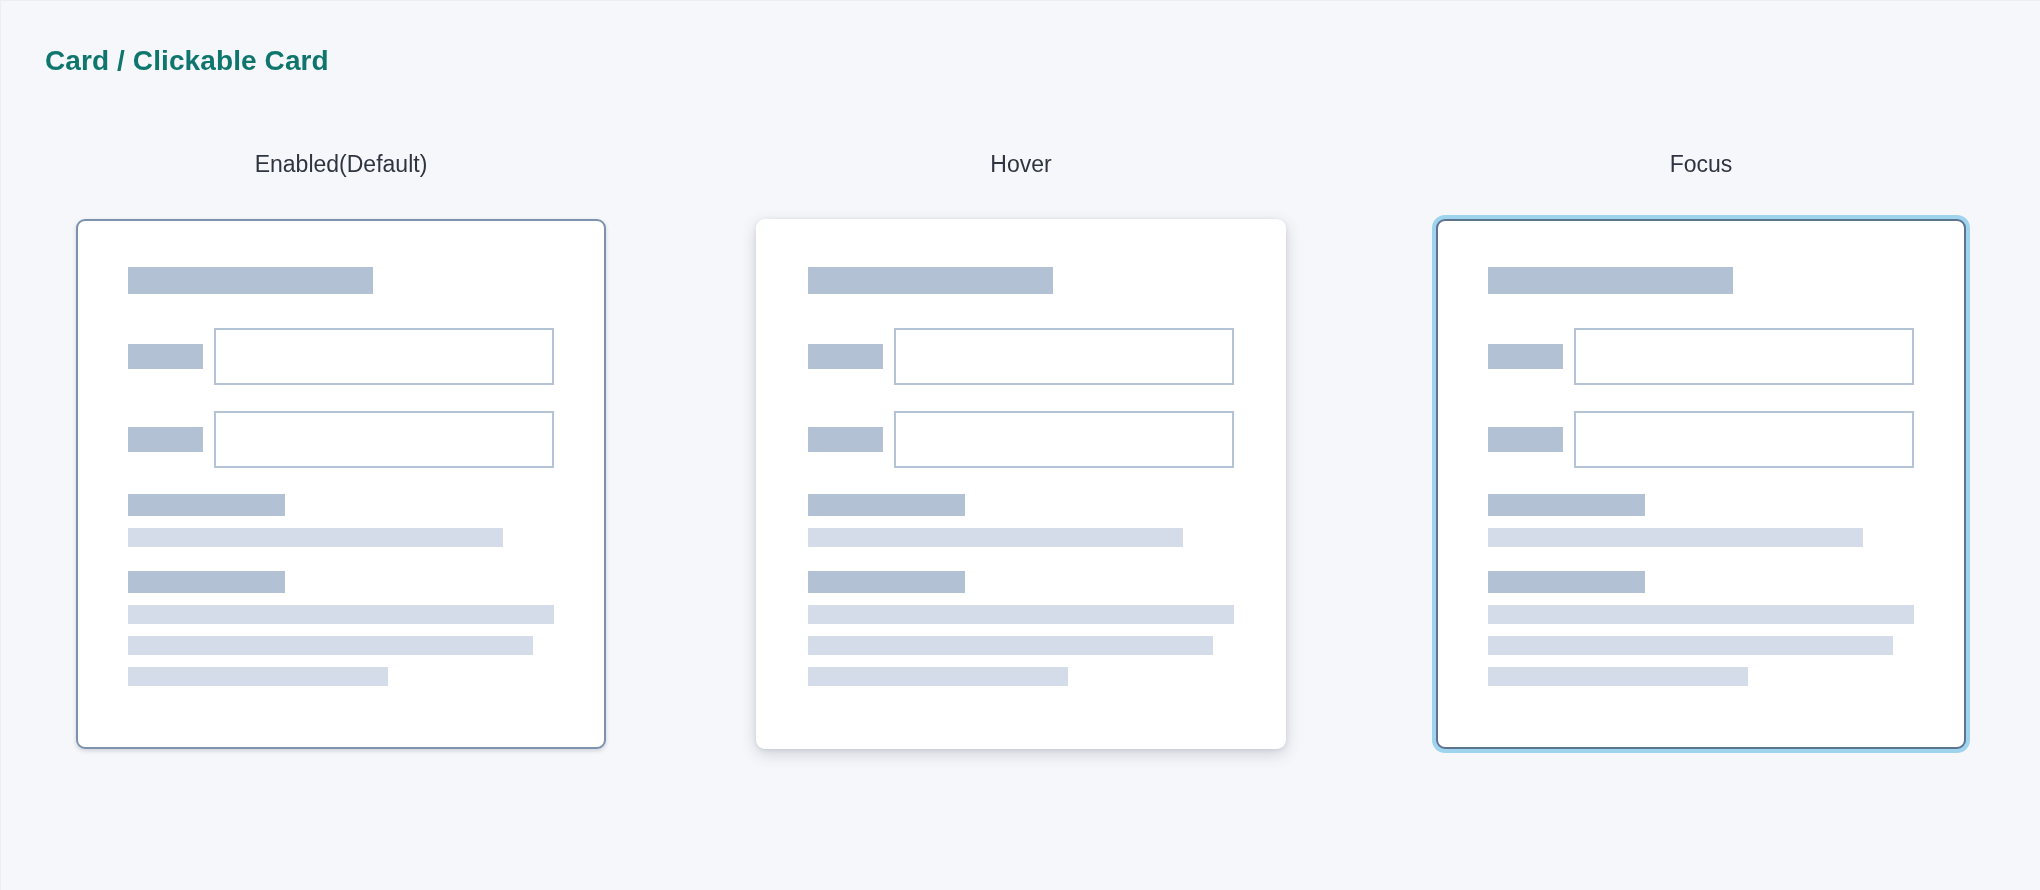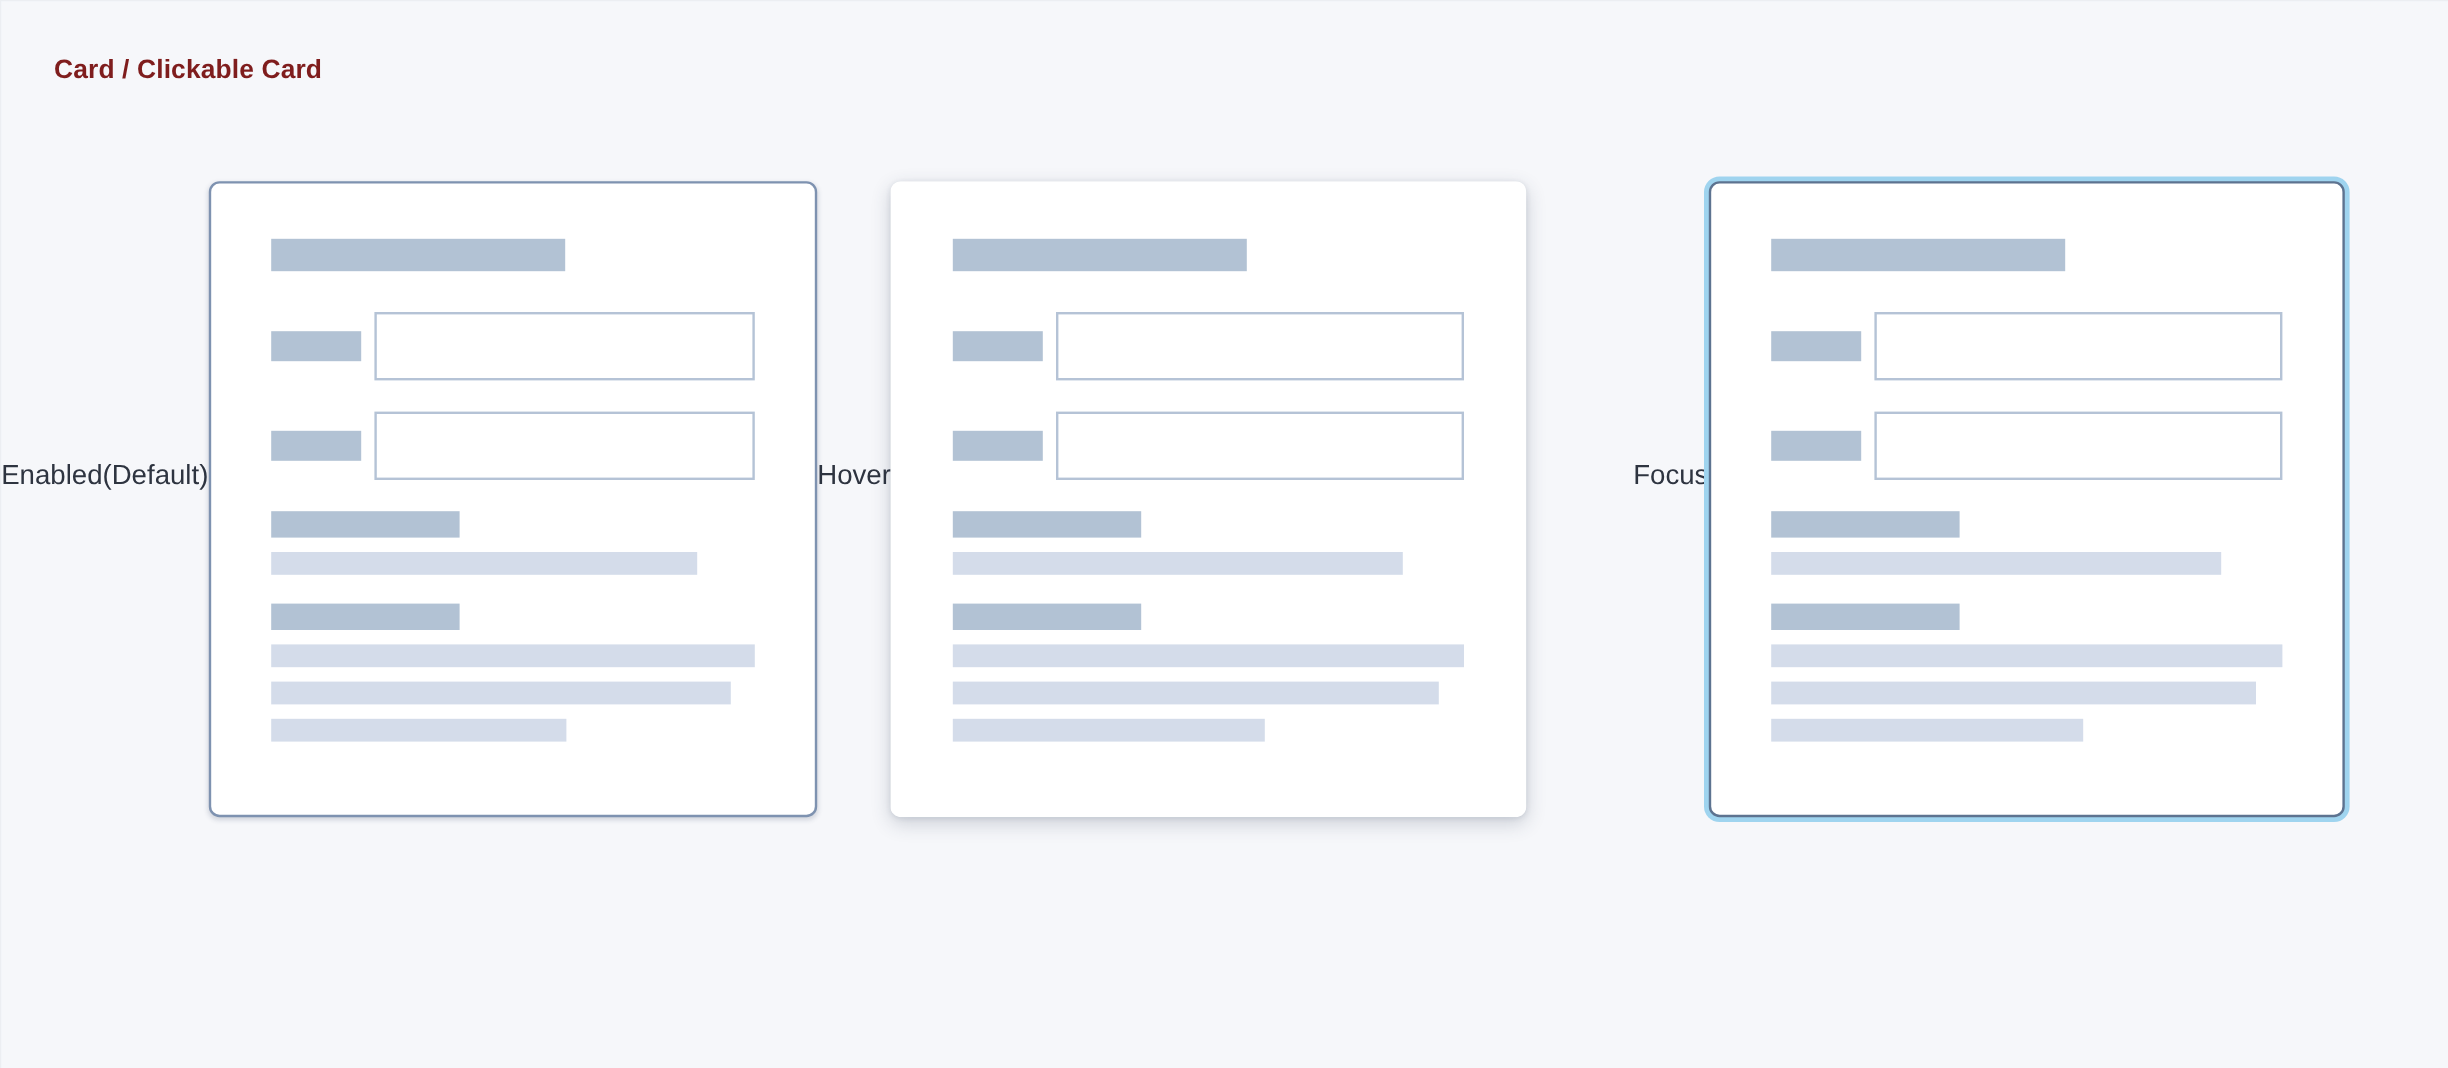--- a/index.html
+++ b/index.html
@@ -16,38 +16,39 @@
     box-sizing: border-box;
     border-left: 1px solid #eceef2;
     border-top: 1px solid #eceef2;
   }
 
   
   .page-title {
     position: absolute;
     left: 44px;
     top: 44px;
-    font-size: 22px;
+    font-size: 28px;
     font-weight: bold;
-    color: #7f1d1d;
+    color: #0f766e;
     letter-spacing: 0.1px;
     white-space: nowrap;
   }
 
   
   .specimen-grid {
     position: absolute;
     left: 0;
     top: 150px;
     width: 2040px;
     display: flex;
   }
   .specimen-col {
     width: 680px;
     display: flex;
+    flex-direction: column;
     align-items: center;
   }
 
   .state-label {
     font-size: 23px;
     font-weight: normal;
     color: #2e3440;
     margin-bottom: 41px;
     white-space: nowrap;
   }

